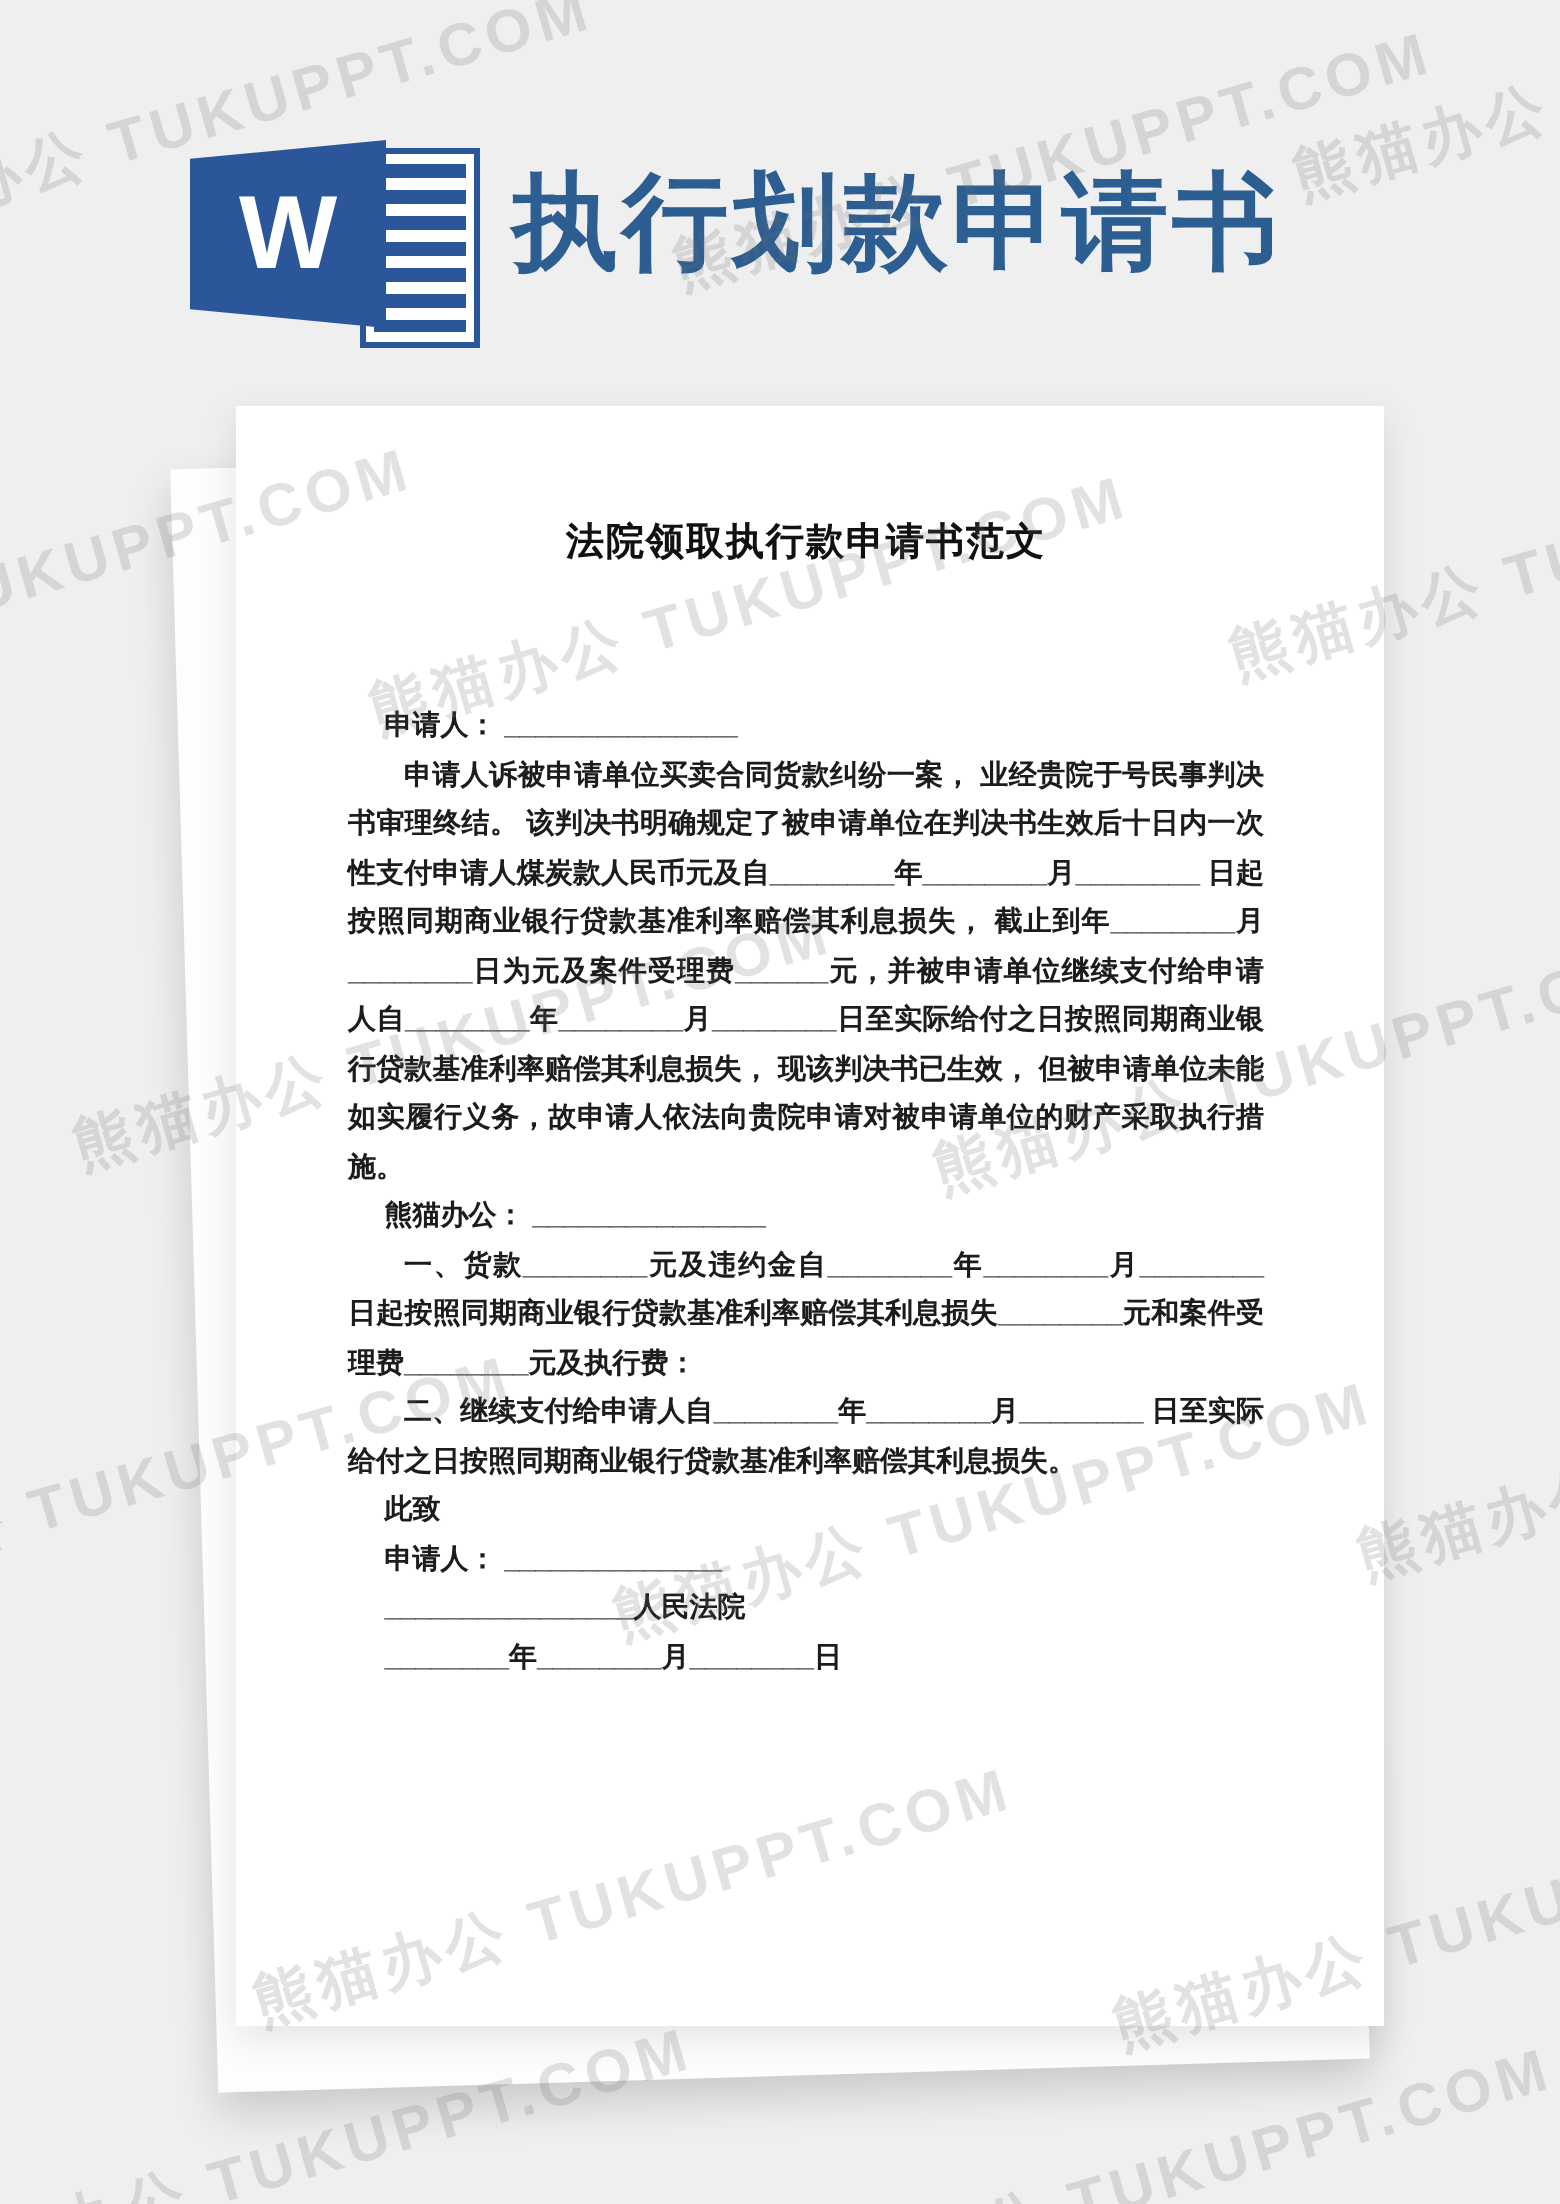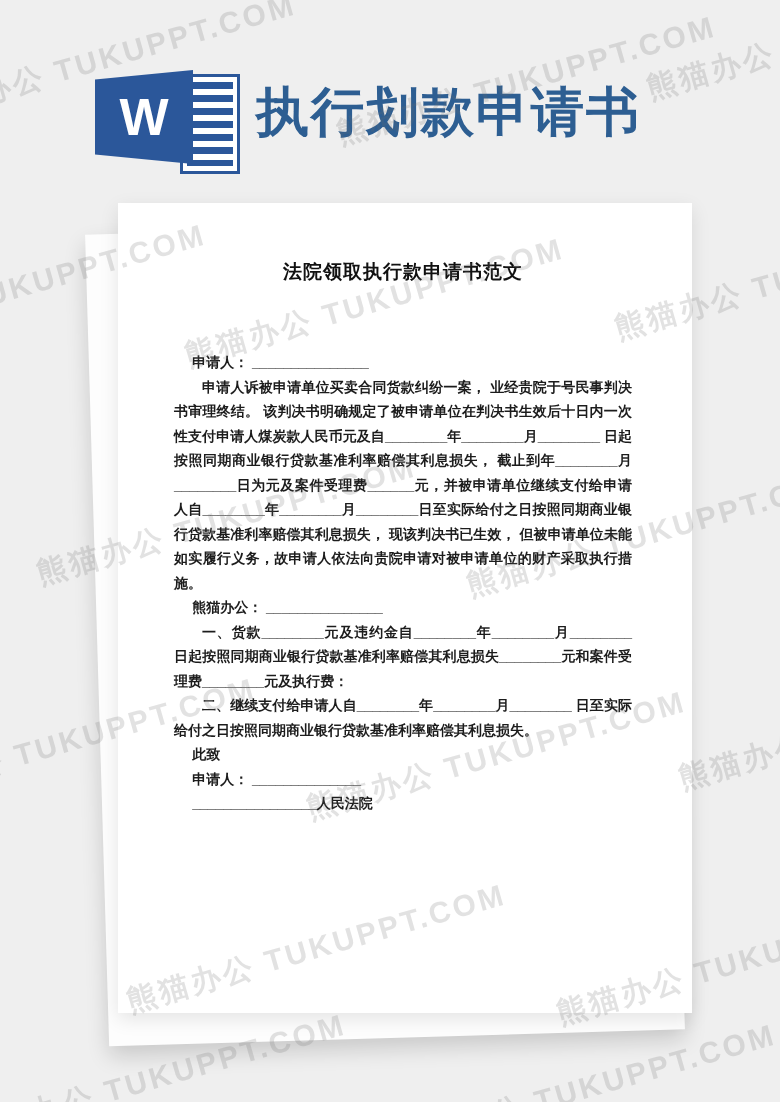--- a/index.html
+++ b/index.html
@@ -82,20 +82,21 @@
     <h2 class="doc-title">法院领取执行款申请书范文</h2>
     <div class="doc-body">
       <div class="line">申请人：  _______________</div>
       <div class="para">申请人诉被申请单位买卖合同货款纠纷一案， 业经贵院于号民事判决书审理终结。 该判决书明确规定了被申请单位在判决书生效后十日内一次性支付申请人煤炭款人民币元及自________年________月________ 日起按照同期商业银行贷款基准利率赔偿其利息损失， 截止到年________月________日为元及案件受理费______元，并被申请单位继续支付给申请人自________年________月________日至实际给付之日按照同期商业银行贷款基准利率赔偿其利息损失， 现该判决书已生效， 但被申请单位未能如实履行义务，故申请人依法向贵院申请对被申请单位的财产采取执行措施。</div>
       <div class="line">熊猫办公：  _______________</div>
       <div class="para">一、货款________元及违约金自________年________月________日起按照同期商业银行贷款基准利率赔偿其利息损失________元和案件受理费________元及执行费：</div>
       <div class="para">二、继续支付给申请人自________年________月________ 日至实际给付之日按照同期商业银行贷款基准利率赔偿其利息损失。</div>
       <div class="line">此致</div>
       <div class="line">申请人：  ______________</div>
       <div class="line">________________人民法院</div>
+      <div class="line">________年________月________日</div>
     </div>
   </main>
 
   <div class="watermark-layer">
     <span class="wm">熊猫办公 TUKUPPT.COM</span>
     <span class="wm">熊猫办公 TUKUPPT.COM</span>
     <span class="wm">熊猫办公 TUKUPPT.COM</span>
     <span class="wm">熊猫办公 TUKUPPT.COM</span>
     <span class="wm">熊猫办公 TUKUPPT.COM</span>
     <span class="wm">熊猫办公 TUKUPPT.COM</span>

